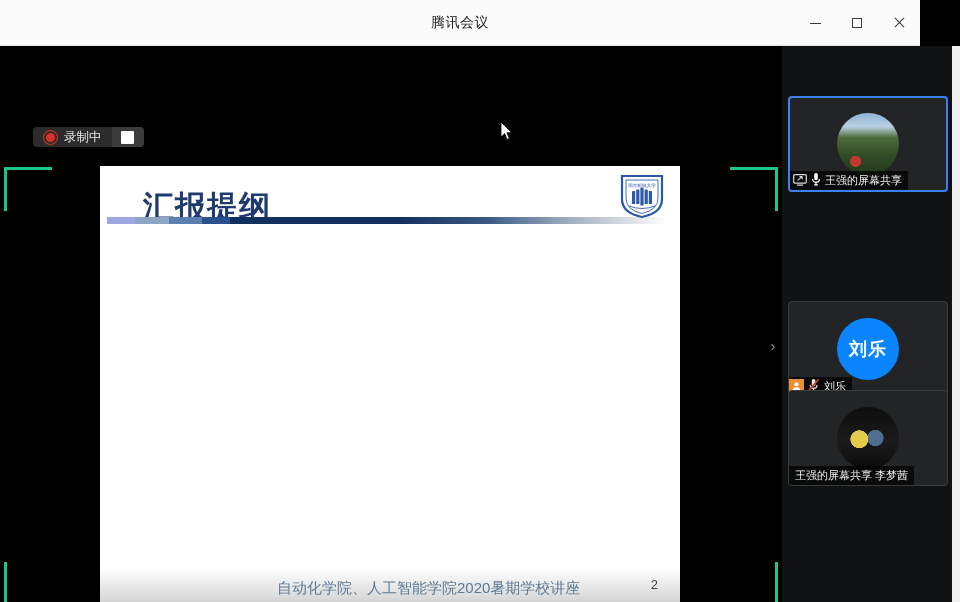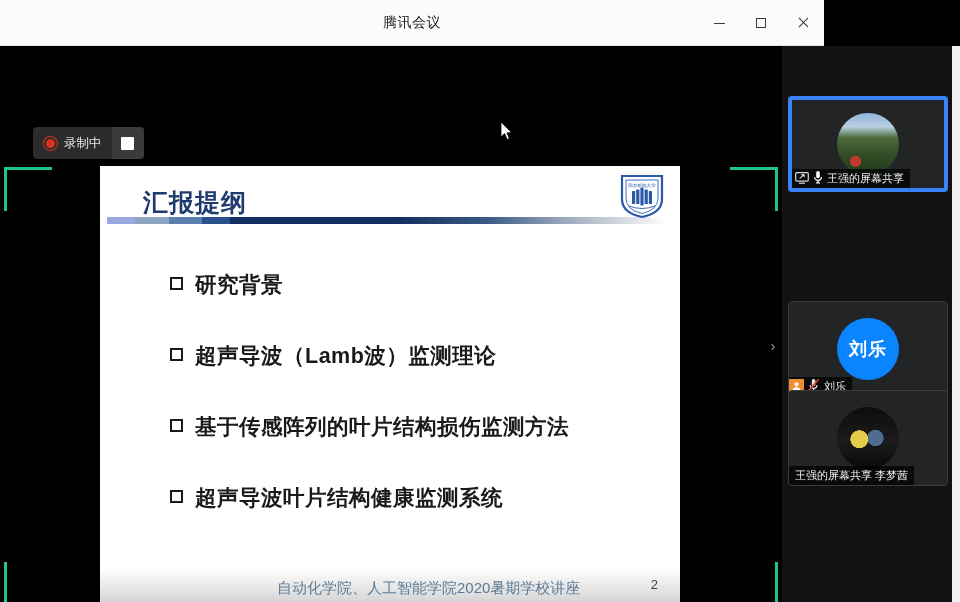--- a/index.html
+++ b/index.html
@@ -14,21 +14,21 @@
   #app {
     position: relative;
     width: 960px; height: 602px;
     background: #000;
     overflow: hidden;
   }
 
   
   #titlebar {
     position: absolute; left: 0; top: 0;
-    width: 824px; height: 46px;
+    width: 920px; height: 46px;
     background: #fbfbfb;
     border-bottom: 1px solid #e2e2e2;
     display: flex; align-items: center; justify-content: center;
   }
   #title-text {
     font-size: 14px; color: #1f1f1f; letter-spacing: .5px;
   }
   #win-controls {
     position: absolute; right: 0; top: 0; height: 46px;
     display: flex; align-items: center;
@@ -52,21 +52,21 @@
   #stage {
     position: absolute; left: 0; top: 46px;
     width: 782px; height: 556px;
     background: #000;
     overflow: hidden;
   }
 
   
   #rec-pill {
     position: absolute; left: 33px; top: 81px;
-    height: 32px;
+    height: 20px;
     display: flex; align-items: stretch;
     background: #2b2b2b;
     border-radius: 4px;
     overflow: hidden;
     z-index: 30;
   }
   #rec-left {
     display: flex; align-items: center; gap: 7px;
     padding: 0 10px 0 11px;
   }
@@ -111,21 +111,21 @@
 
   
   #slide {
     position: absolute; left: 100px; top: 120px;
     width: 580px; height: 440px;
     background: #fff;
     overflow: hidden;
   }
   #slide-title {
     position: absolute; left: 43px; top: 20px;
-    font-size: 25px; font-weight: bold; color: #1f3a6e;
+    font-size: 31px; font-weight: bold; color: #1f3a6e;
     letter-spacing: 1px;
   }
   #title-rule {
     position: absolute; left: 7px; top: 51px;
     width: 560px; height: 7px;
     background: linear-gradient(to right,
       #9aa7e0 0%, #9aa7e0 5%,
       #8fa5c4 5%, #8fa5c4 11%,
       #5b7fae 11%, #5b7fae 17%,
       #29528c 17%, #29528c 22%,
@@ -199,21 +199,21 @@
   }
 
   .tile {
     position: absolute; left: 6px;
     width: 160px; height: 96px;
     background: #222426;
     border: 1px solid #3a3d40;
     border-radius: 4px;
     overflow: hidden;
   }
-  .tile.active { border: 4px solid #3b82f6; }
+  .tile.active { border: 2px solid #3b82f6; }
   .tile-media {
     position: absolute; left: 0; top: 0; right: 0; bottom: 0;
     display: flex; align-items: center; justify-content: center;
   }
   .avatar-photo {
     width: 62px; height: 62px; border-radius: 50%;
     overflow: hidden; position: relative;
   }
   .avatar-initial {
     width: 62px; height: 62px; border-radius: 50%;
@@ -311,38 +311,20 @@
             <rect x="12" y="18" width="3.2" height="13" rx="0.6"></rect>
             <rect x="16.2" y="16.5" width="3.2" height="14.5" rx="0.6"></rect>
             <rect x="24.6" y="16.5" width="3.2" height="14.5" rx="0.6"></rect>
             <rect x="28.8" y="18" width="3.2" height="13" rx="0.6"></rect>
             <rect x="20.4" y="14.5" width="3.2" height="18" rx="0.6"></rect>
           </g>
           <path d="M9 33 Q22 38 35 33" fill="none" stroke="#2b59a8" stroke-width="0.9"></path>
         </svg>
       </div>
 
-      <div id="bullets">
-        <div class="bullet">
-          <span class="bullet-box"></span>
-          <span>研究背景</span>
-        </div>
-        <div class="bullet">
-          <span class="bullet-box"></span>
-          <span>超声导波（Lamb波）监测理论</span>
-        </div>
-        <div class="bullet">
-          <span class="bullet-box"></span>
-          <span>基于传感阵列的叶片结构损伤监测方法</span>
-        </div>
-        <div class="bullet">
-          <span class="bullet-box"></span>
-          <span>超声导波叶片结构健康监测系统</span>
-        </div>
-      </div>
 
       <div id="slide-footer">
         <div id="footer-text">自动化学院、人工智能学院2020暑期学校讲座</div>
         <div id="footer-page">2</div>
       </div>
 
     </div>
 
     <div id="cursor">
       <svg viewBox="0 0 12 19" width="12" height="19" aria-hidden="true">

